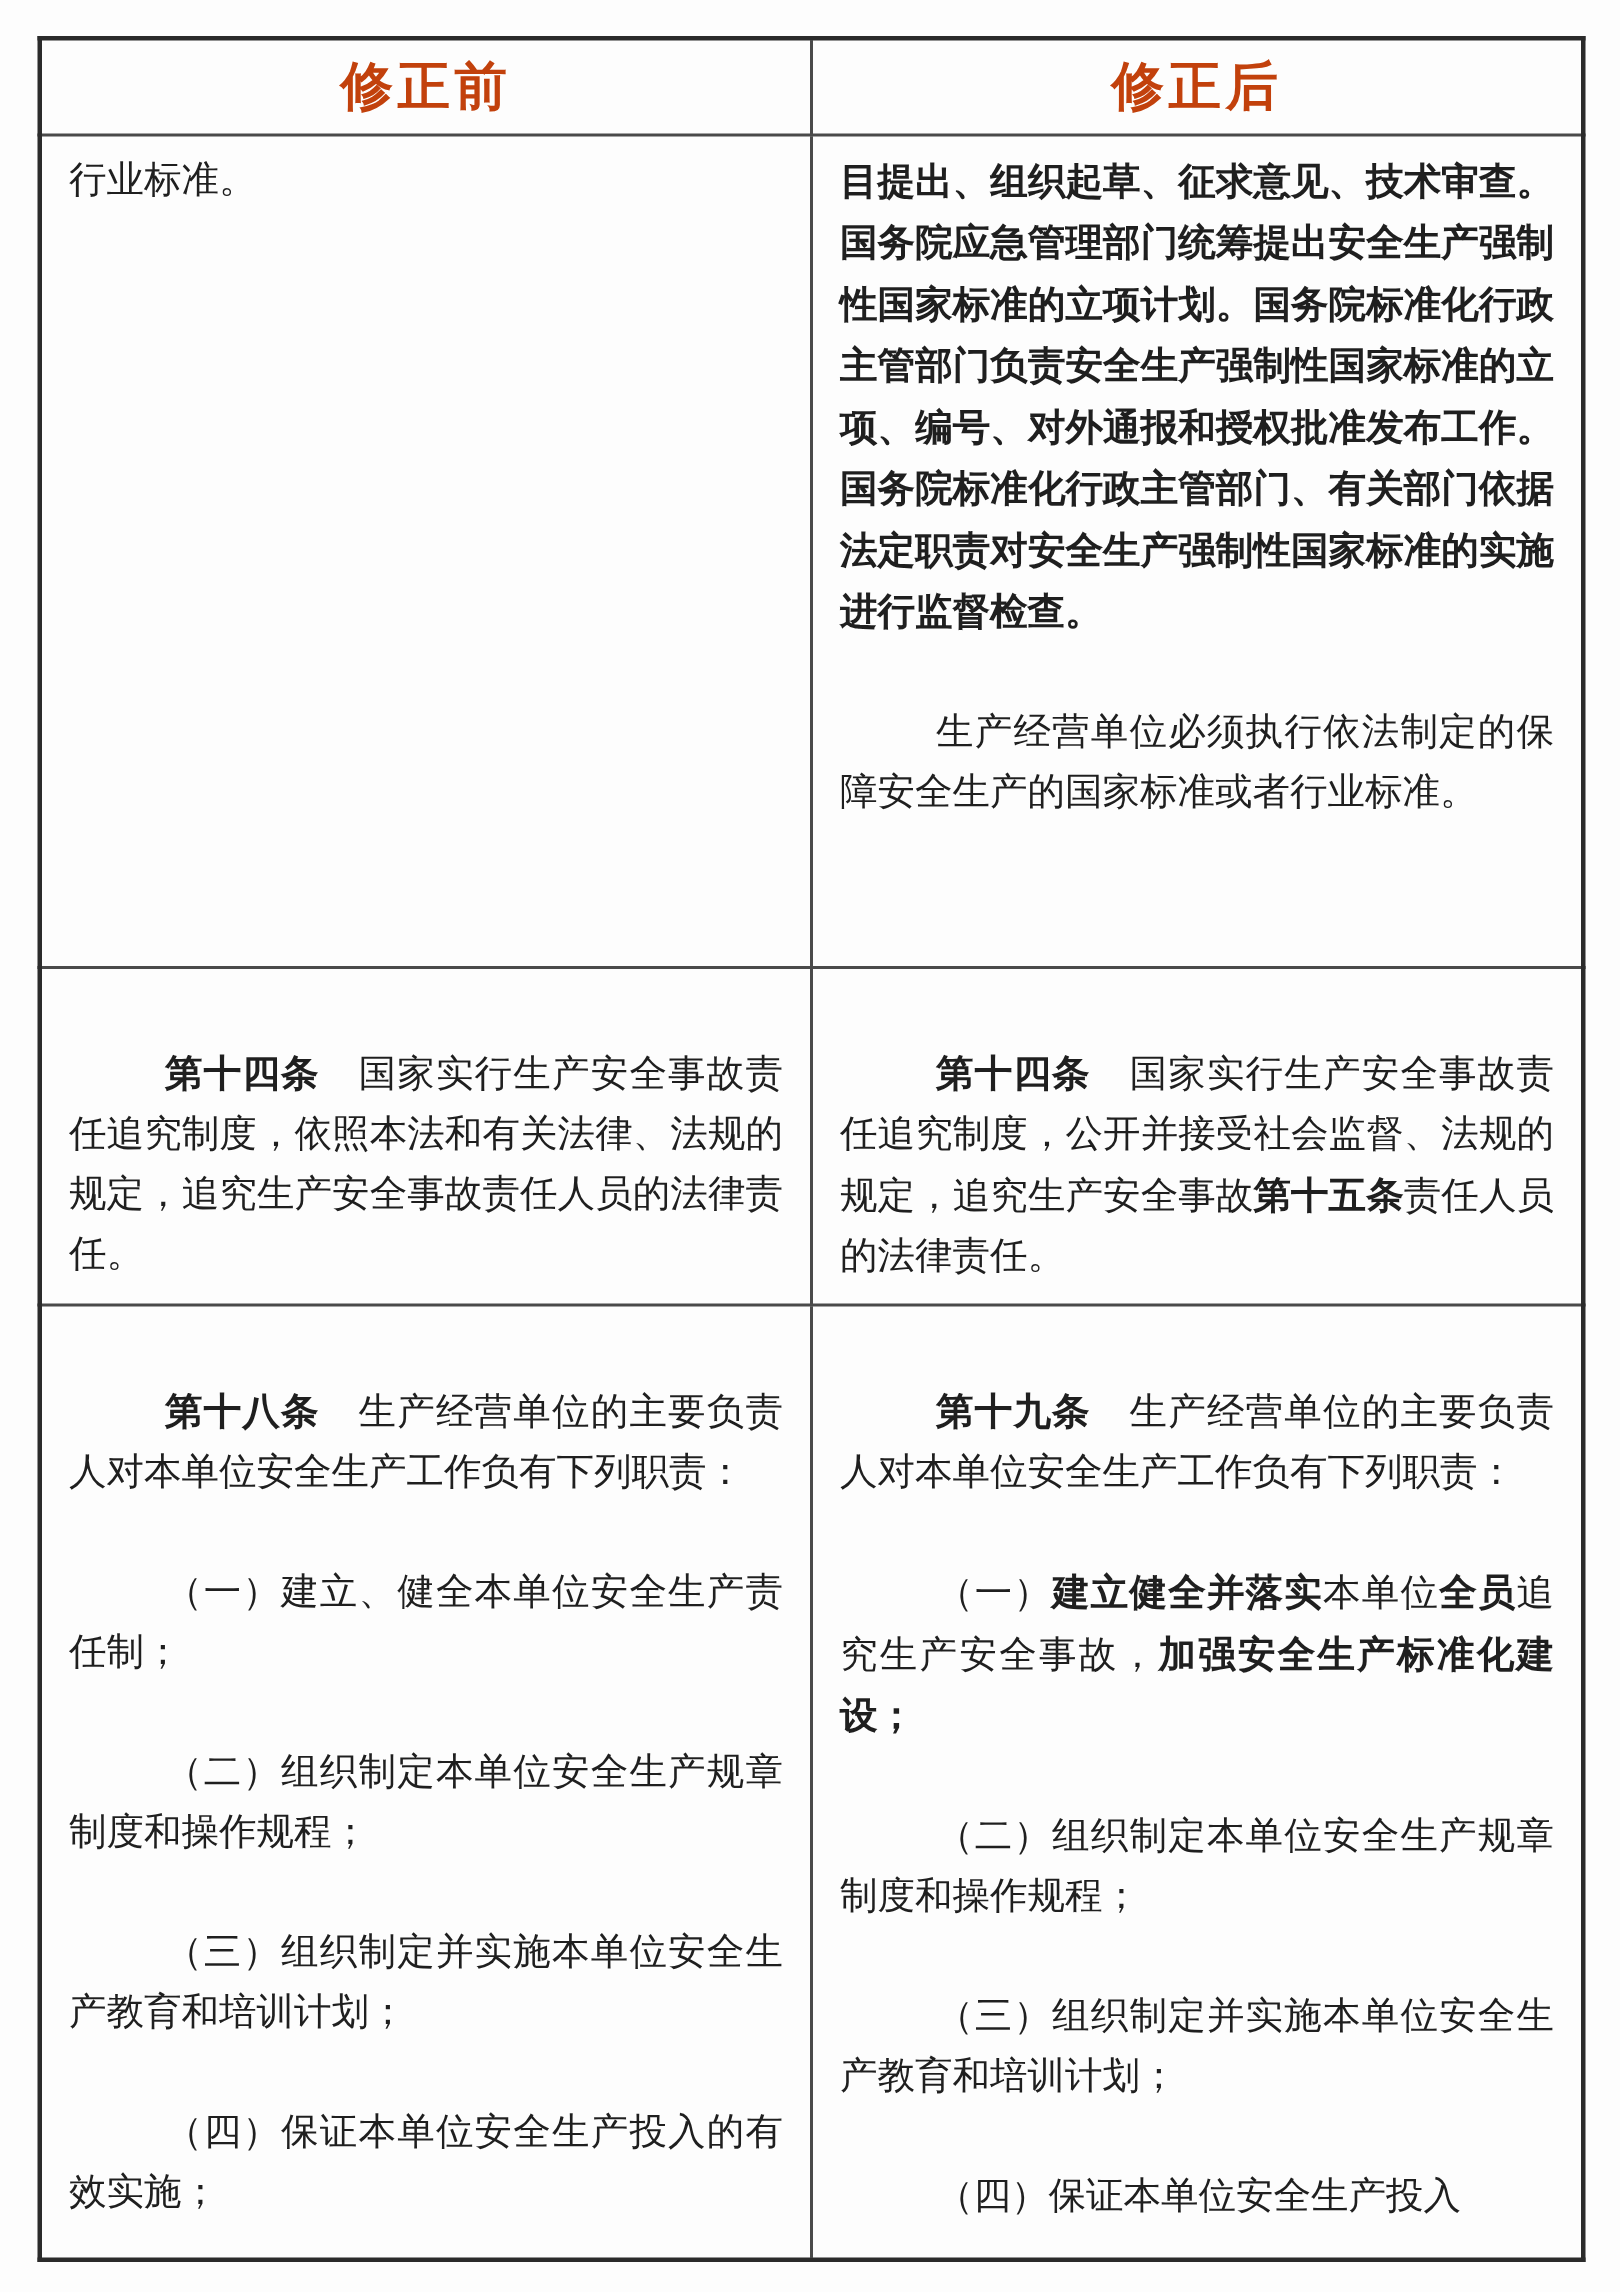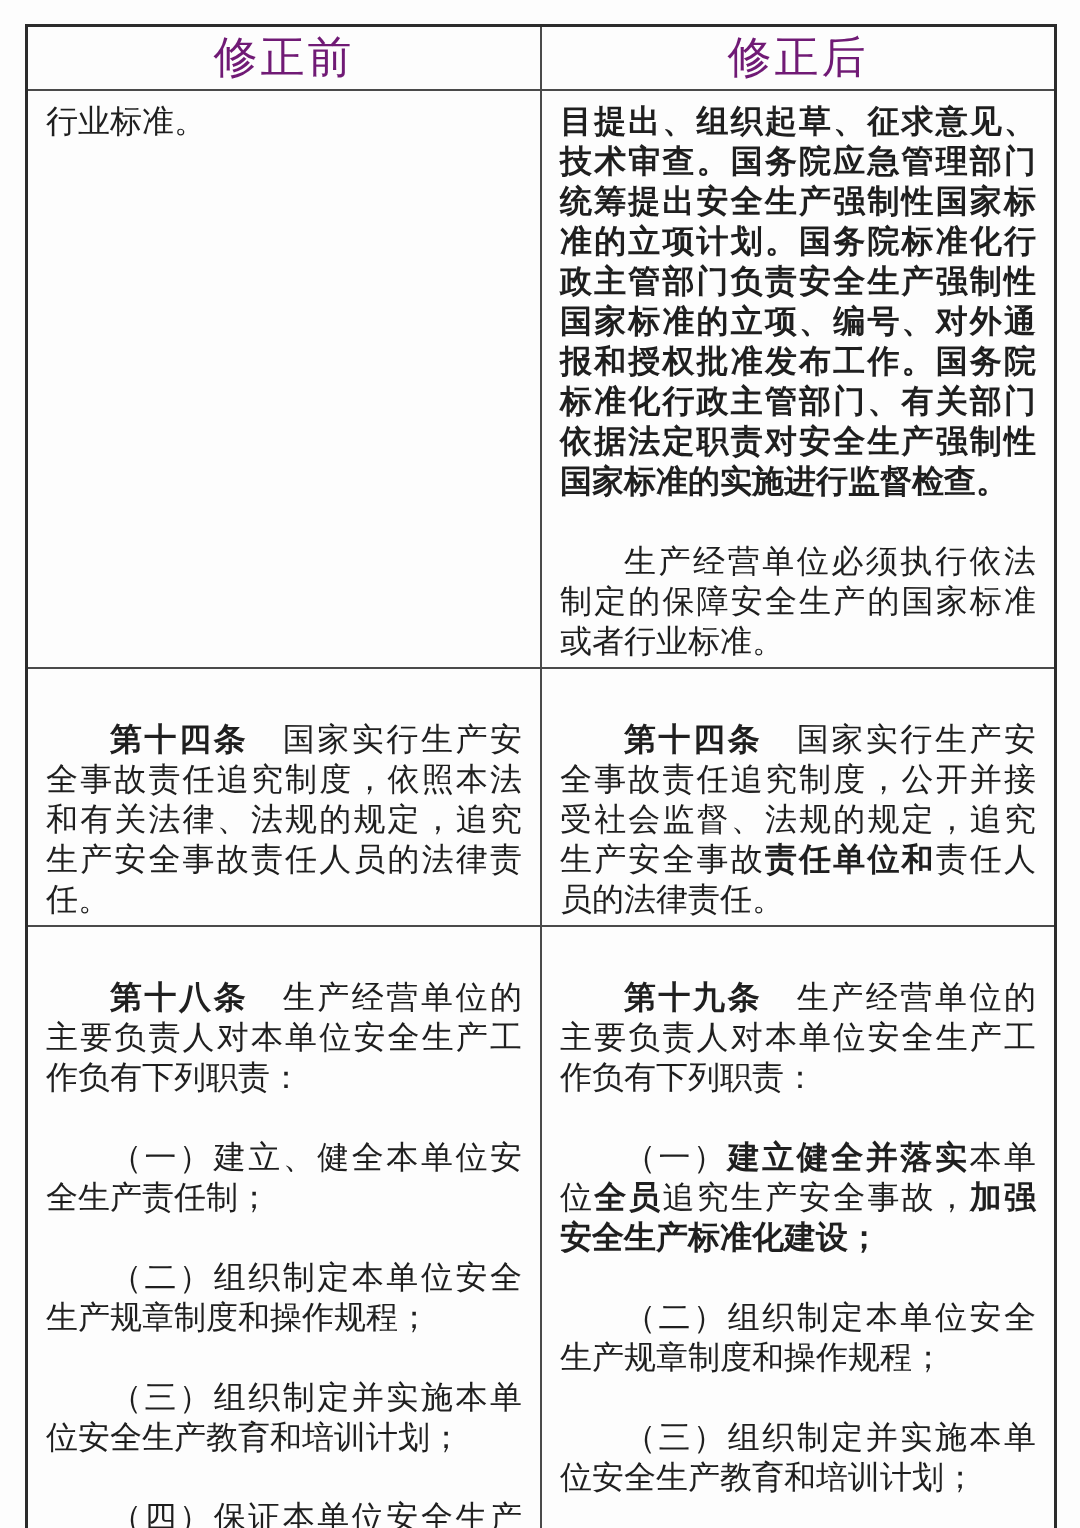--- a/index.html
+++ b/index.html
@@ -30,37 +30,37 @@
   table.doc-table {
     border: 3px solid #2b2b2b;
   }
   thead tr { height: 64px; }
   tbody tr:nth-child(1) { height: 544px; }
   tbody tr:nth-child(2) { height: 199px; border-radius: 28px; }
   tbody tr:nth-child(3) { height: 226px; }
   tbody tr:nth-child(4) { height: auto; }
   th.hdr {
     font-family: "Liberation Sans", sans-serif;
-    font-weight: 400;
-    font-size: 44px;
-    color: #701a75;
+    font-weight: 700;
+    font-size: 35px;
+    color: #c2410c;
     text-align: center;
     vertical-align: middle;
     letter-spacing: 3px;
     padding: 0;
   }
   td.cell {
     vertical-align: top;
     padding: 10px 18px 6px 18px;
     overflow: hidden;
   }
   .para {
     margin: 0;
     font-family: "Liberation Serif", serif;
-    font-size: 32px;
+    font-size: 25px;
     line-height: 40px;
     color: #1f1f1f;
     text-align: justify;
     text-justify: inter-character;
     word-break: break-all;
   }
   .para.indent { text-indent: 64px; margin-top: 40px; }
   .run { font-family: inherit; }
   .run.b {
     font-family: "Liberation Sans", sans-serif;
@@ -90,21 +90,21 @@
           <td class="cell">
             <p class="para"><span class="run b">目提出、组织起草、征求意见、技术审查。国务院应急管理部门统筹提出安全生产强制性国家标准的立项计划。国务院标准化行政主管部门负责安全生产强制性国家标准的立项、编号、对外通报和授权批准发布工作。国务院标准化行政主管部门、有关部门依据法定职责对安全生产强制性国家标准的实施进行监督检查。</span></p>
             <p class="para indent"><span class="run">生产经营单位必须执行依法制定的保障安全生产的国家标准或者行业标准。</span></p>
           </td>
         </tr>
         <tr>
           <td class="cell">
             <p class="para indent"><span class="run b">第十四条</span><span class="run">　国家实行生产安全事故责任追究制度，依照本法和有关法律、法规的规定，追究生产安全事故责任人员的法律责任。</span></p>
           </td>
           <td class="cell">
-            <p class="para indent"><span class="run b">第十四条</span><span class="run">　国家实行生产安全事故责任追究制度，公开并接受社会监督、法规的规定，追究生产安全事故</span><span class="run b">责任单位和</span><span class="run">责任人员的法律责任。</span></p>
+            <p class="para indent"><span class="run b">第十四条</span><span class="run">　国家实行生产安全事故责任追究制度，公开并接受社会监督、法规的规定，追究生产安全事故</span><span class="run b">第十五条</span><span class="run">责任人员的法律责任。</span></p>
           </td>
         </tr>
         <tr>
           <td class="cell">
             <p class="para indent"><span class="run b">第十八条</span><span class="run">　生产经营单位的主要负责人对本单位安全生产工作负有下列职责：</span></p>
             <p class="para indent"><span class="run">（一）建立、健全本单位安全生产责任制；</span></p>
             <p class="para indent"><span class="run">（二）组织制定本单位安全生产规章制度和操作规程；</span></p>
             <p class="para indent"><span class="run">（三）组织制定并实施本单位安全生产教育和培训计划；</span></p>
             <p class="para indent"><span class="run">（四）保证本单位安全生产投入的有效实施；</span></p>
           </td>

